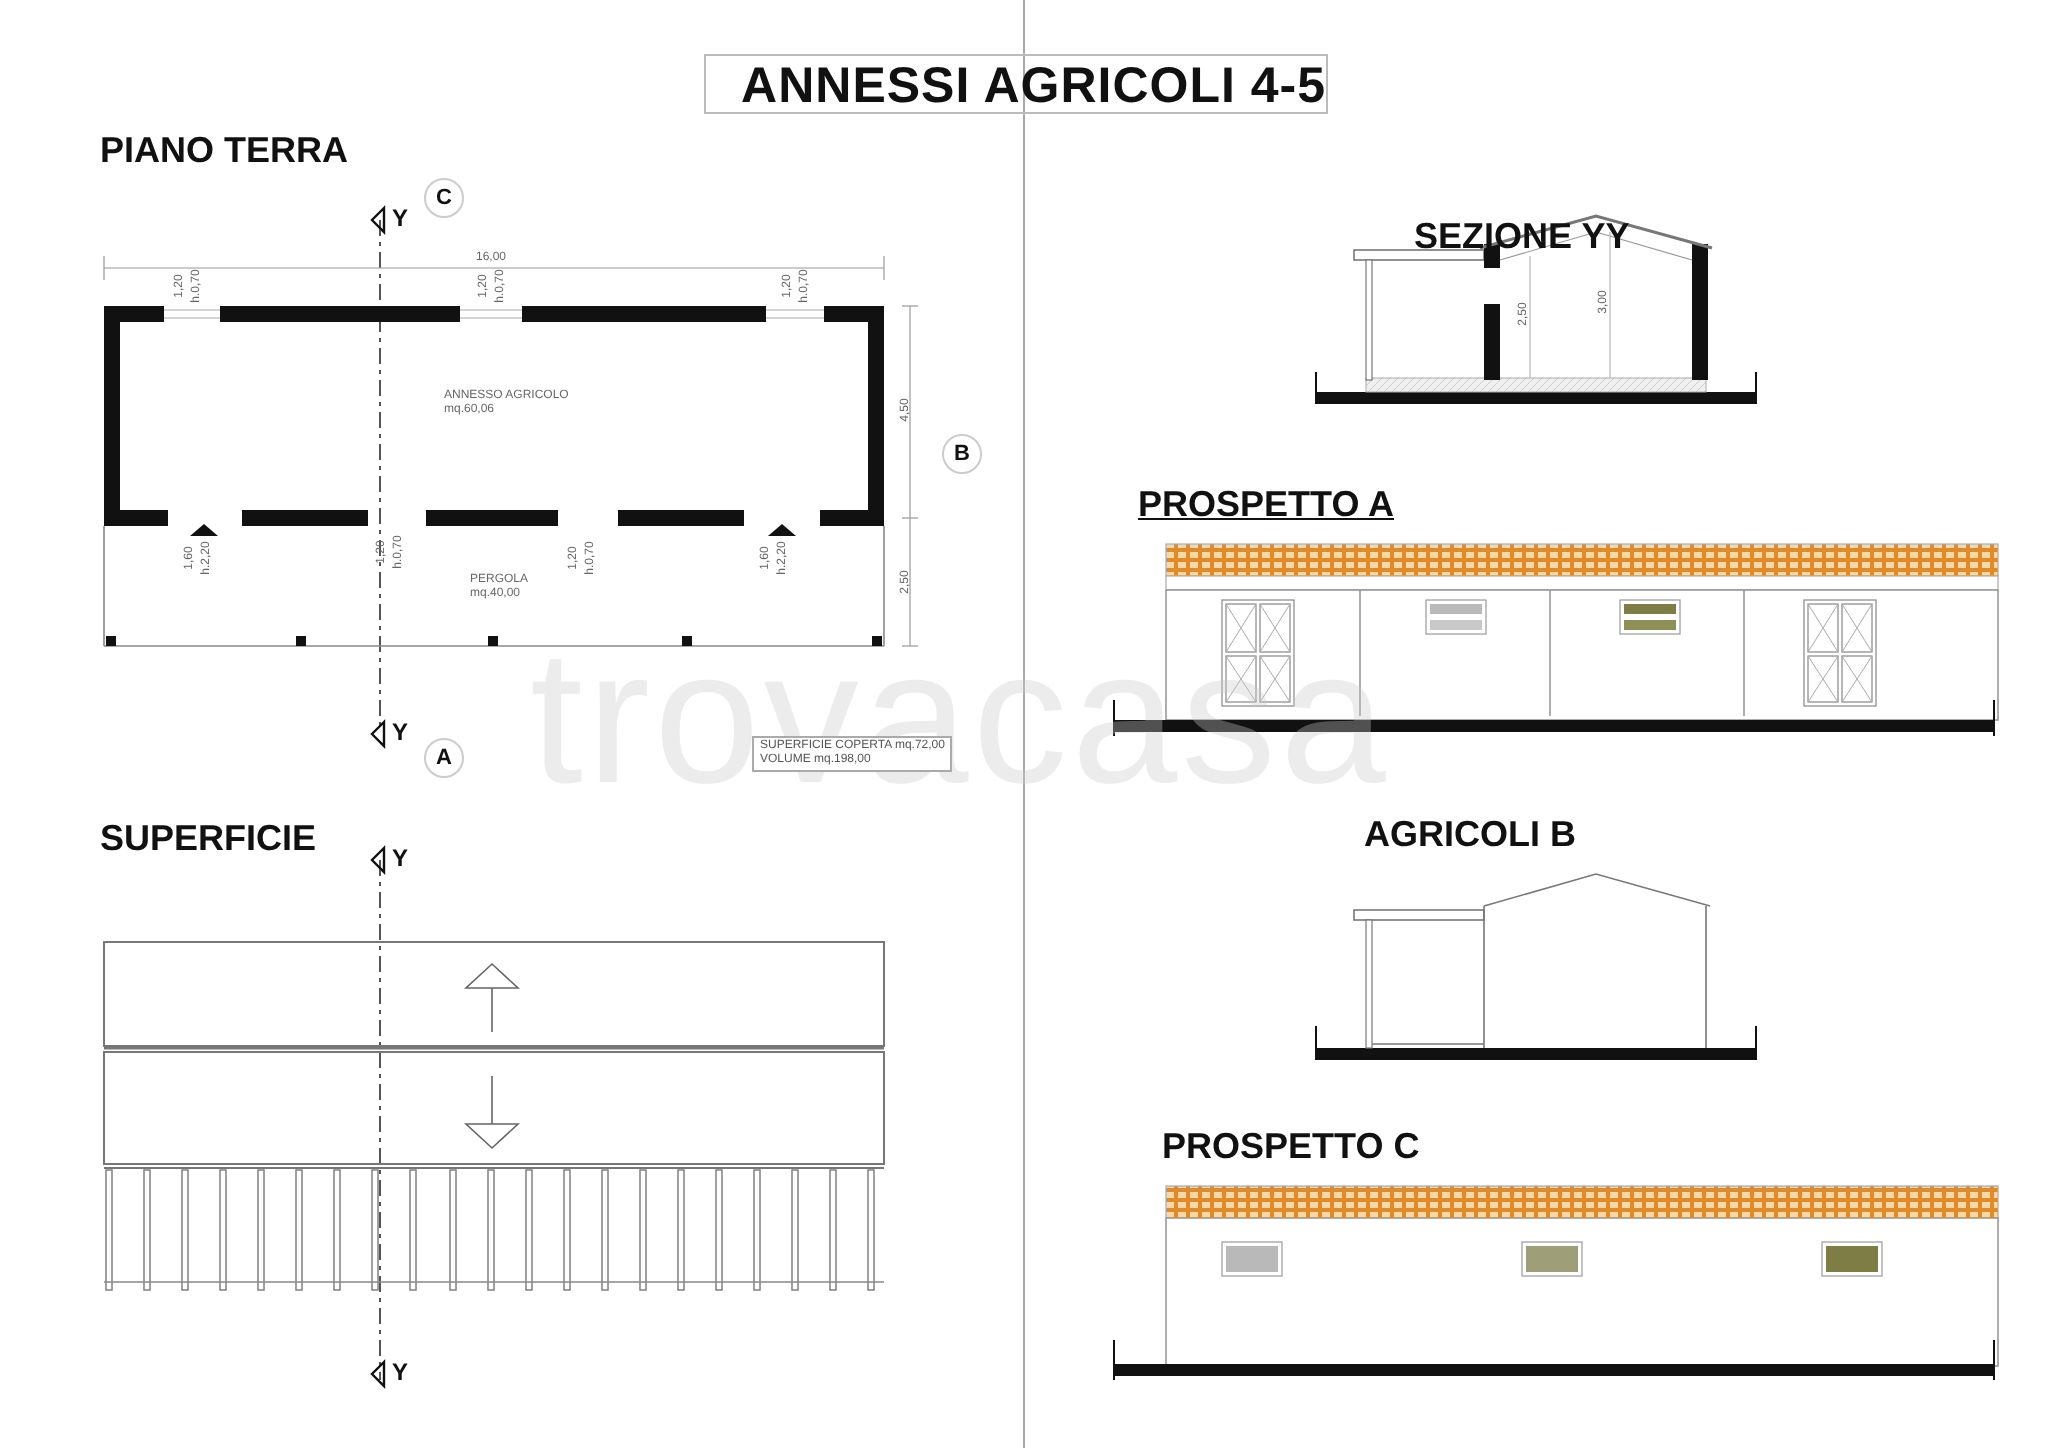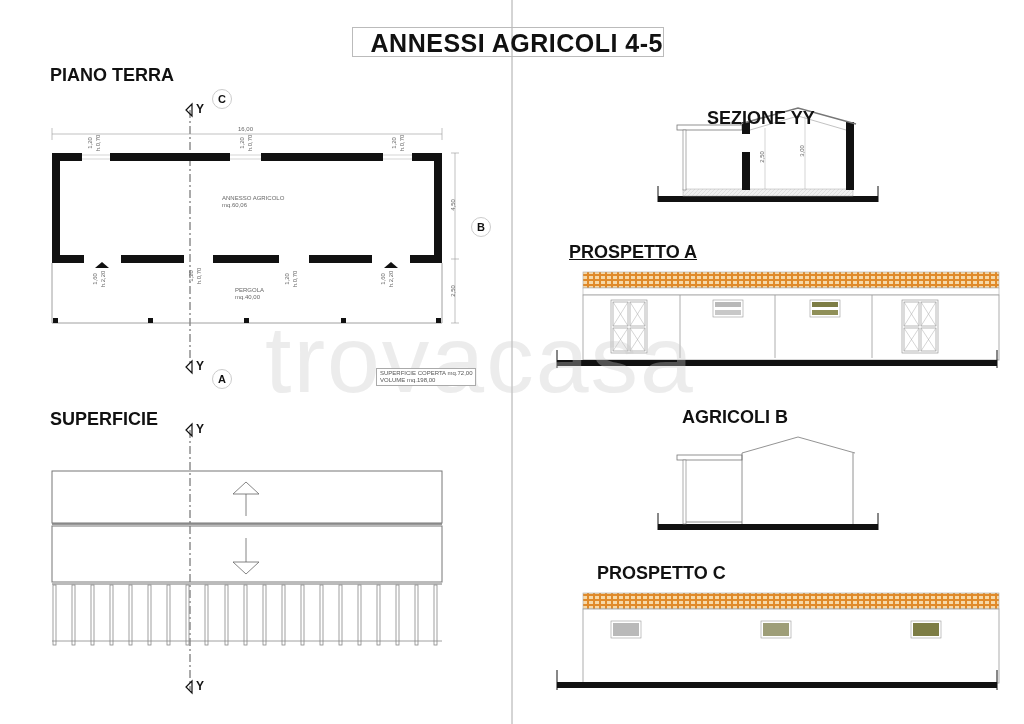--- a/index.html
+++ b/index.html
@@ -217,21 +217,21 @@
 
 <div class="abs watermark">trovacasa</div>
 
 <div class="abs title-box">ANNESSI AGRICOLI 4-5</div>
 
 <div class="abs section-title" style="left:50px;top:65px;">PIANO TERRA</div>
 <div class="abs section-title" style="left:50px;top:409px;">SUPERFICIE</div>
 <div class="abs section-title" style="left:707px;top:77px;margin-top:31px;">SEZIONE YY</div>
 <div class="abs section-title" style="left:569px;top:242px;text-decoration:underline;">PROSPETTO A</div>
 <div class="abs section-title" style="left:682px;top:407px;">AGRICOLI B</div>
-<div class="abs section-title" style="left:581px;top:563px;margin-left:16px;">PROSPETTO C</div>
+<div class="abs section-title" style="left:581px;top:563px;">PROSPETTO C</div>
 
 <div class="abs circle-label" style="left:212px;top:89px;">C</div>
 <div class="abs circle-label" style="left:471px;top:217px;">B</div>
 <div class="abs circle-label" style="left:212px;top:369px;">A</div>
 
 <div class="abs yaxis" style="left:196px;top:102px;">Y</div>
 <div class="abs yaxis" style="left:196px;top:359px;">Y</div>
 <div class="abs yaxis" style="left:196px;top:422px;">Y</div>
 <div class="abs yaxis" style="left:196px;top:679px;">Y</div>
 

